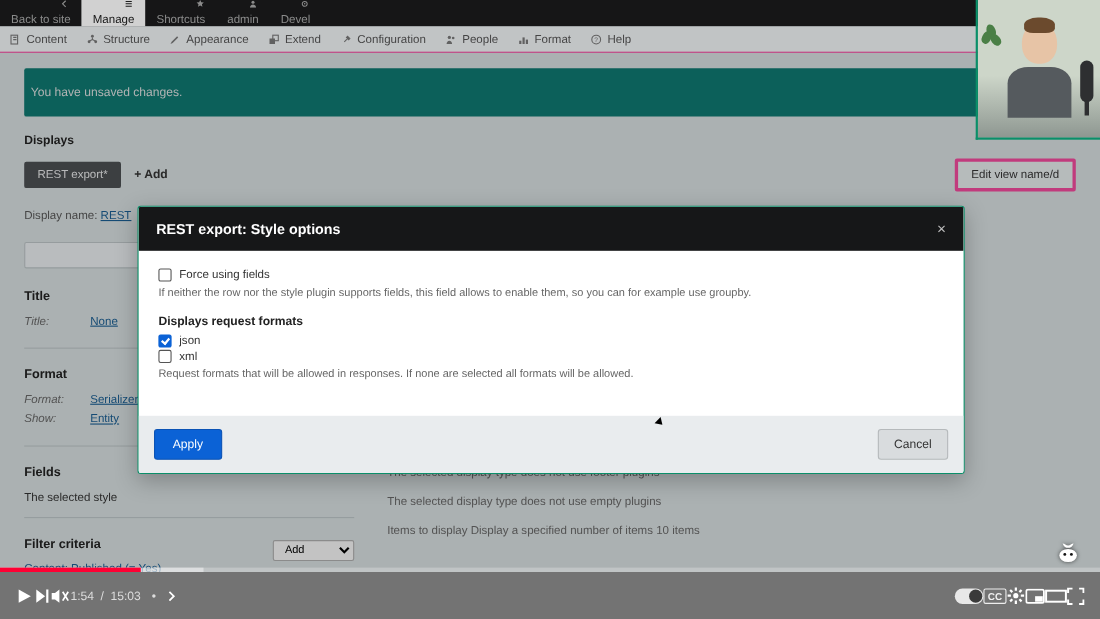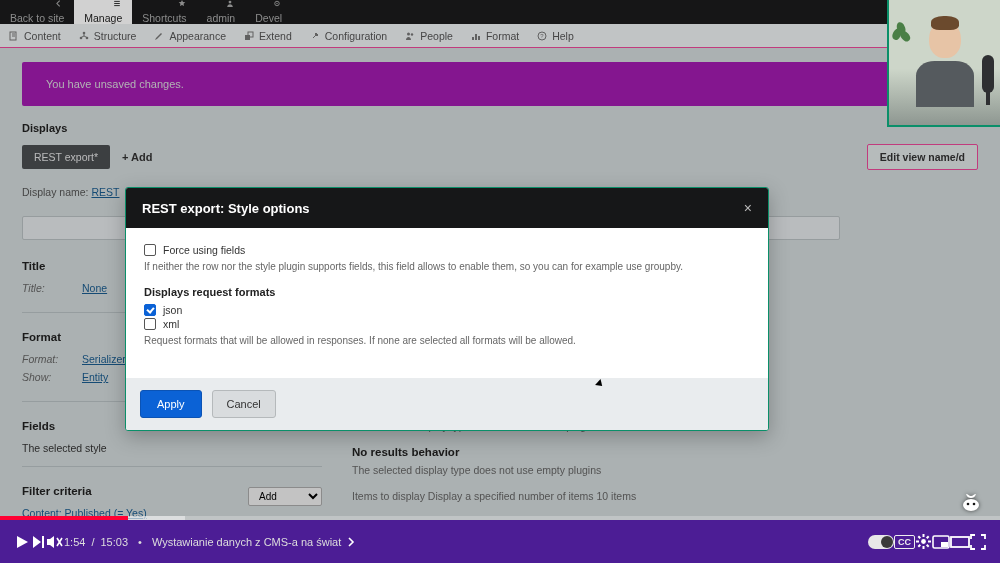--- a/index.html
+++ b/index.html
@@ -7,55 +7,55 @@
   .viewport { position: relative; width: 1000px; height: 563px; background: #c8d5d6; }
   .screen { position: absolute; top: 0; left: 0; width: 1000px; height: 520px; background: #d1d8d9; overflow: hidden; }
   .dim-overlay { position: absolute; top: 0; left: 0; width: 100%; height: 100%; background: rgba(0,0,0,0.18); pointer-events: none; }
   .topbar1 { position: relative; height: 24px; background: #1b1c1d; display: flex; align-items: center; font-size: 10.5px; color: #aaa; }
   .topbar1 .item { display: flex; align-items: flex-end; padding: 0 10px; height: 100%; gap: 5px; flex-direction: column; }
   .topbar1 .item.active { background: #fff; color: #222; }
   .ico { width: 10px; height: 10px; display: inline-block; }
   .topbar2 { position: relative; height: 24px; background: #eceff1; border-bottom: 1px solid #ec4899; display: flex; align-items: center; font-size: 10.5px; color: #555; }
   .topbar2 .item { display: flex; align-items: center; padding: 0 9px; gap: 5px; height: 100%; }
   .content-area { position: relative; padding: 0 22px; }
-  .alert { position: relative; margin-top: 14px; background: #a21caf; color: #d9dbdc; font-size: 11px; padding: 16px 24px; border-radius: 2px; }
+  .alert { position: relative; margin-top: 14px; background: #0f766e; color: #d9dbdc; font-size: 11px; padding: 16px 6px; border-radius: 2px; }
   .displays-label { position: relative; margin-top: 16px; font-weight: bold; font-size: 11px; color: #222; }
   .display-row { position: relative; margin-top: 10px; display: flex; align-items: center; gap: 12px; }
   .btn-dark { background: #4a4d50; color: #e0e1e2; border: none; padding: 6px 12px; font-size: 10.5px; border-radius: 2px; }
   .btn-light-text { font-size: 11px; color: #333; font-weight: bold; }
-  .btn-edit-name { position: relative; margin-left: auto; background: #dfe4e5; border: 1px solid #ec4899; padding: 6px 12px; font-size: 10.5px; border-radius: 2px; color: #333; font-weight: bold; }
+  .btn-edit-name { position: relative; margin-left: auto; background: #dfe4e5; border: 3px solid #ec4899; padding: 6px 12px; font-size: 10.5px; border-radius: 2px; color: #333; }
   .display-name-row { position: relative; margin-top: 16px; font-size: 10.5px; color: #555; }
   .display-name-row a { color: #1a5c8f; text-decoration: underline; }
   .panel-row { position: relative; display: flex; gap: 30px; margin-top: 20px; }
   .left-col { width: 300px; font-size: 10.5px; color: #333; }
   .left-col h4 { font-size: 11.5px; font-weight: bold; color: #222; margin-bottom: 10px; }
   .left-col .sect { margin-bottom: 18px; border-bottom: 1px solid #b8c0c2; padding-bottom: 12px; }
   .left-col .row { display: flex; align-items: center; margin-bottom: 6px; }
   .left-col .row .lbl { width: 60px; color: #666; font-style: italic; }
   .left-col .row a { color: #1a5c8f; text-decoration: underline; }
   .left-col .sect-head { display: flex; justify-content: space-between; align-items: center; }
   .left-col select { font-size: 10px; padding: 2px 28px 2px 6px; border: 1px solid #aaa; border-radius: 2px; background: #eee; }
   .right-col { flex: 1; font-size: 10.5px; color: #555; }
   .right-col h4 { font-size: 11.5px; font-weight: bold; color: #222; margin: 10px 0 6px; }
   .right-col .info-line { color: #666; margin-bottom: 14px; }
   .lang-dd { position: relative; margin-top: 18px; height: 24px; background: #e2e6e8; border: 1px solid #b7bfc1; border-radius: 2px; width: 818px; }
 
   
-  .modal { position: absolute; top: 187px; left: 125px; width: 644px; background: #fff; border: 1.5px solid #0a8f69; border-radius: 3px; overflow: hidden; box-shadow: 0 6px 20px rgba(0,0,0,0.25); }
+  .modal { position: absolute; top: 187px; left: 125px; width: 752px; background: #fff; border: 1.5px solid #0a8f69; border-radius: 3px; overflow: hidden; box-shadow: 0 6px 20px rgba(0,0,0,0.25); }
   .modal-header { background: #161718; color: #fff; padding: 12px 16px; display: flex; justify-content: space-between; align-items: center; }
   .modal-header h3 { font-size: 13px; font-weight: bold; }
   .modal-header .close { color: #bbb; font-size: 14px; cursor: pointer; }
   .modal-body { padding: 16px 18px 18px; font-size: 10.5px; color: #333; }
   .chk-row { display: flex; align-items: center; gap: 7px; margin-bottom: 2px; }
   .chk { width: 12px; height: 12px; border: 1px solid #555; border-radius: 2px; display: inline-flex; align-items: center; justify-content: center; background: #fff; }
   .chk.checked { background: #0b62d6; border-color: #0b62d6; }
   .chk.checked::after { content: ""; width: 5px; height: 3px; border-left: 2px solid #fff; border-bottom: 2px solid #fff; transform: rotate(-50deg); margin-top: -2px; }
   .help { color: #666; font-size: 10px; margin: 4px 0 12px; line-height: 1.4; }
   .section-title { font-weight: bold; font-size: 11px; margin-bottom: 6px; color: #222; }
-  .modal-footer { background: #e9ecee; padding: 12px 14px; display: flex; justify-content: flex-start; gap: 10px; }
+  .modal-footer { background: #e9ecee; padding: 12px 14px; display: flex; justify-content: space-between; gap: 10px; }
   .btn-primary { background: #0b62d6; color: #fff; border: 1px solid #0b53b5; padding: 7px 16px; font-size: 11px; border-radius: 3px; }
   .btn-secondary { background: #d9dcde; color: #333; border: 1px solid #b5b9bb; padding: 7px 14px; font-size: 11px; border-radius: 3px; }
 
   
   .webcam { position: absolute; top: 0; right: 0; width: 113px; height: 127px; background: linear-gradient(180deg,#cdd6c9 55%,#8e9791 100%); border-left: 2px solid #0a8f69; border-bottom: 2px solid #0a8f69; }
   .webcam .person { position: absolute; top: 20px; left: 26px; width: 60px; height: 90px; }
   .webcam .head { width: 32px; height: 38px; background: #e7c4a6; border-radius: 50% 50% 45% 45%; margin: 0 auto; position: relative; }
   .webcam .hair { position: absolute; top: -4px; left: 2px; width: 28px; height: 14px; background: #6b4a2d; border-radius: 45% 45% 30% 30%; }
   .webcam .body { width: 58px; height: 46px; background: #555a5e; border-radius: 32% 32% 0 0; margin: 3px auto 0; }
   .webcam .mic { position: absolute; right: 6px; top: 55px; width: 12px; height: 38px; background: #2e2f31; border-radius: 6px; }
@@ -67,21 +67,21 @@
   .webcam .plant .l3 { top:8px; left:8px; transform: rotate(-40deg);}
 
   
   .cursor-arrow { position: absolute; top: 380px; left: 597px; transform: rotate(-12deg); }
   .cursor-arrow::before { content: ""; display:block; width:0; height:0; border-left:6px solid #000; border-top:4px solid transparent; border-bottom:4px solid transparent; transform: rotate(55deg); }
 
   
   .player-progress { position: absolute; top: 516px; left: 0; width: 1000px; height: 4px; background: rgba(255,255,255,0.25); }
   .player-progress .loaded { position: absolute; top: 0; left: 0; height: 4px; width: 185px; background: rgba(255,255,255,0.45); }
   .player-progress .played { position: absolute; top: 0; left: 0; height: 4px; width: 128px; background: #ff0033; }
-  .player-bar { position: absolute; top: 520px; left: 0; width: 1000px; height: 43px; background: #4c1d95; display: flex; align-items: center; padding: 0 14px; gap: 0; color: #eee; font-size: 11.5px; }
+  .player-bar { position: absolute; top: 520px; left: 0; width: 1000px; height: 43px; background: #737373; display: flex; align-items: center; padding: 0 14px; gap: 0; color: #eee; font-size: 11.5px; }
   .player-bar .spacer { flex: 1; }
   .ctrl-ico svg { display: block; }
   .time-label { font-size: 11px; color: #ddd; display: flex; align-items: center; gap: 6px; }
   .pill-toggle { width: 26px; height: 14px; border-radius: 8px; background: #e8e8e8; position: relative; }
   .pill-toggle::after { content:""; position: absolute; top:1px; right:1px; width:12px; height:12px; border-radius:50%; background:#3a3a3a; }
   .cc-box { border: 1.5px solid #eee; border-radius: 2px; font-size: 9px; font-weight: bold; padding: 1px 3px; }
   .logo-corner { position: absolute; right: 18px; bottom: 50px; width: 22px; height: 22px; }
   .logo-corner svg { filter: drop-shadow(0 0 2px rgba(0,0,0,0.6)); }
 </style>
 </head>
@@ -235,21 +235,20 @@
             <div class="row">
                 <a href="#">Content: Published (= Yes)</a>
               </div>
 
           </div>
 
         </div>
 
         <div class="right-col">
           <div class="info-line" style="margin-top:160px">The selected display type does not use footer plugins</div>
-          <h4>No results behavior</h4>
           <div class="info-line">The selected display type does not use empty plugins</div>
           <div class="info-line">Items to display   Display a specified number of items   10 items</div>
         </div>
       </div>
 
     </div>
 
     <div class="dim-overlay"></div>
 
     <div class="modal">
@@ -329,21 +328,20 @@
       <svg width="18" height="16" viewBox="0 0 18 16">
           <path d="M1 5h3l4-3v12l-4-3H1z" fill="#fff"></path>
           <path d="M11 4l5 8M16 4l-5 8" stroke="#fff" stroke-width="1.6"></path>
         </svg>
     </span>
     <span class="time-label">
       <span>1:54</span>
         <span> / </span>
         <span>15:03</span>
       <span style="margin:0 4px">•</span>
-      <span>Wystawianie danych z CMS-a na świat</span>
       <svg width="8" height="10" viewBox="0 0 8 10">
           <path d="M2 1l4 4-4 4" stroke="#fff" stroke-width="1.6" fill="none"></path>
         </svg>
     </span>
 
     <span class="spacer"></span>
 
     <span class="pill-toggle"></span>
     <span class="cc-box">CC</span>
     <span class="ctrl-ico">

